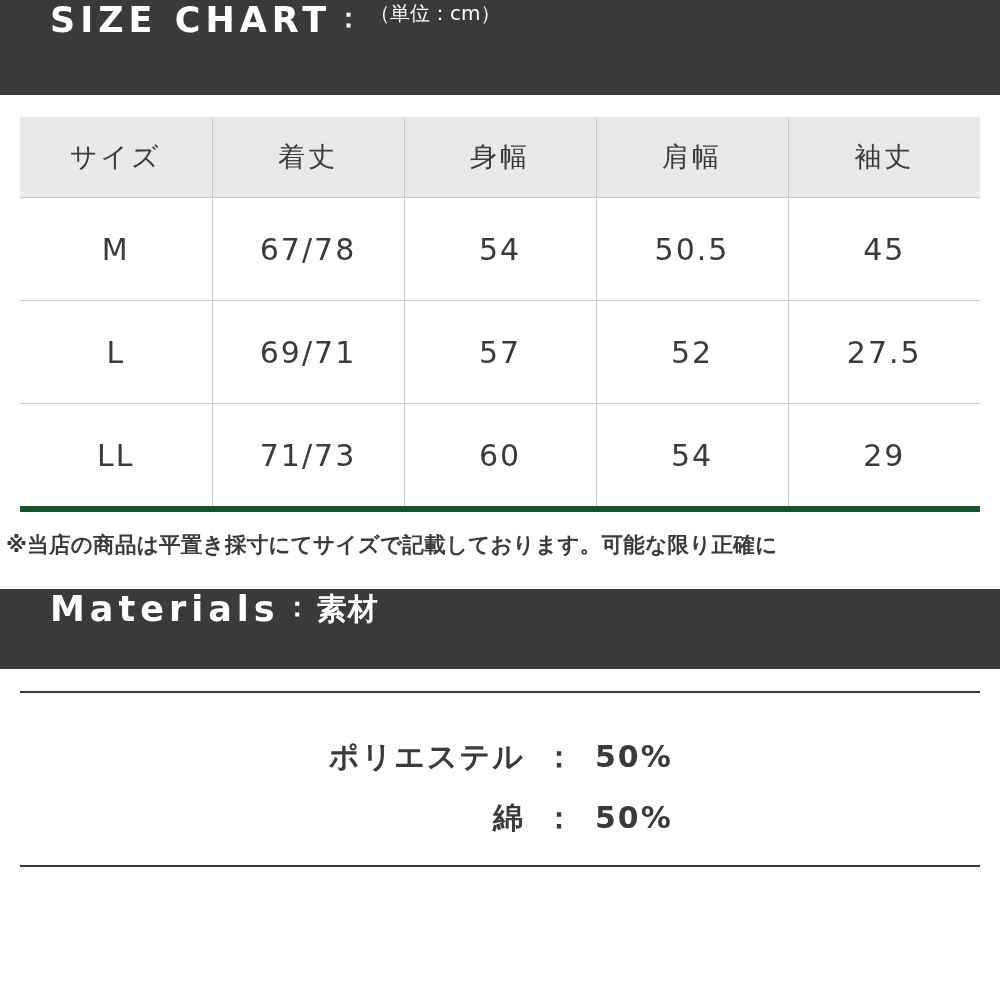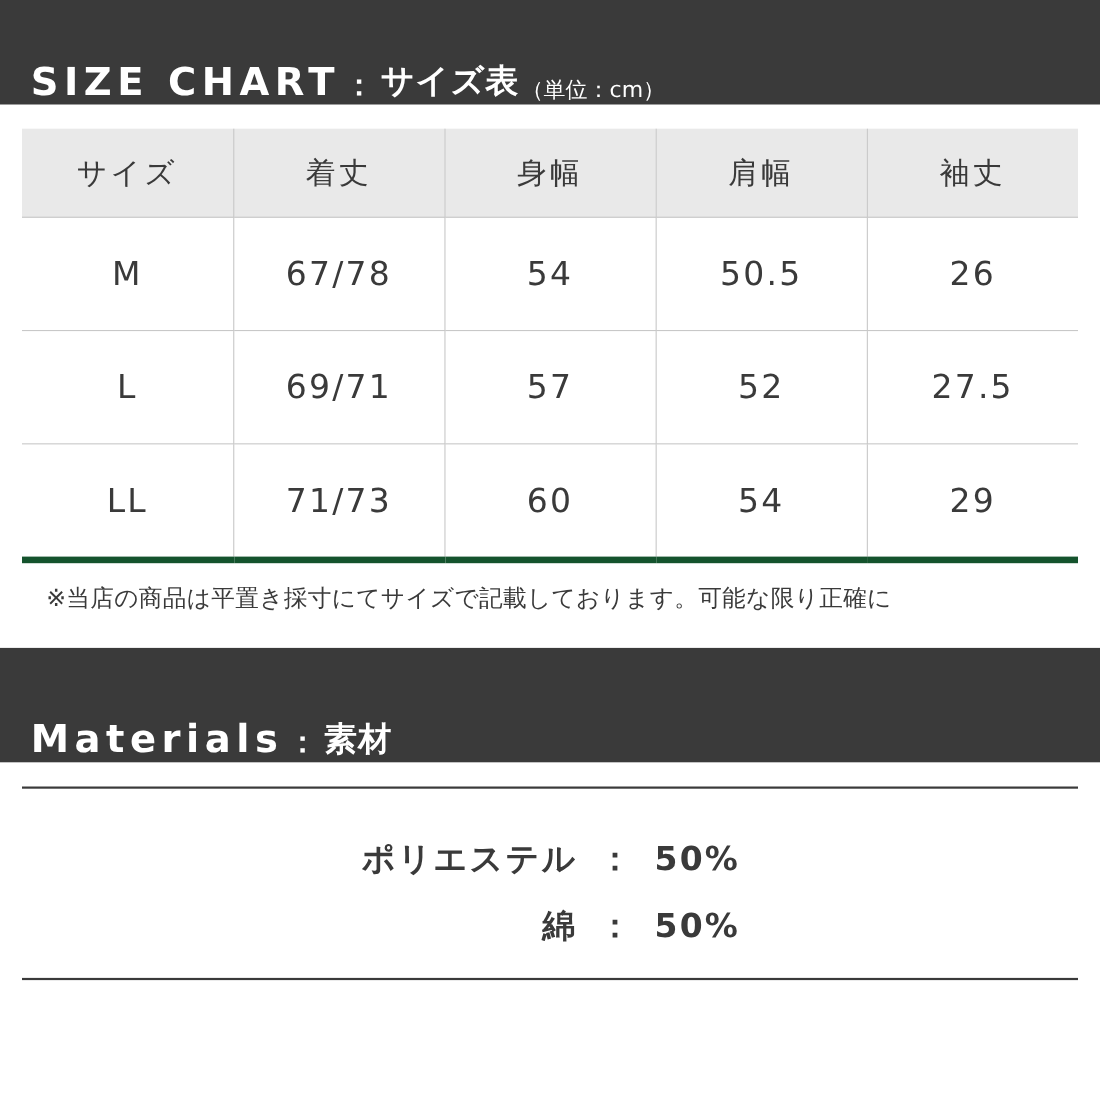--- a/index.html
+++ b/index.html
@@ -19,26 +19,26 @@
     width: 1000px;
     height: 1000px;
   }
 
   
   .section-bar {
     background: #3a3a3a;
     color: #ffffff;
     height: 95px;
     display: flex;
-    align-items: flex-end;
-    padding-left: 28px;
+    align-items: flex-start;
+    padding-left: 50px;
     box-sizing: border-box;
   }
   .section-bar.materials {
-    height: 104px;
+    height: 80px;
   }
   .bar-title-en {
     font-size: 35px;
     font-weight: bold;
     letter-spacing: 5px;
     white-space: nowrap;
   }
   .bar-colon {
     font-size: 27px;
     font-weight: bold;
@@ -95,27 +95,26 @@
     letter-spacing: 2px;
   }
   table.size-table tbody tr:last-child td {
     border-bottom: 6px solid #14532d;
   }
   col.c-size { width: 192px; }
   col.c-col  { width: 192px; }
 
   
   .note {
-    padding: 16px 20px 0 24px;
+    padding: 16px 20px 0 6px;
     font-size: 21.5px;
     line-height: 1.55;
     color: #3a3a3a;
-    font-weight: normal;
+    font-weight: bold;
     letter-spacing: 0.3px;
-    margin-left: 18px;
   }
   .note div { white-space: nowrap; }
   .note .line2 { padding-left: 22px; }
 
   
   .materials-spacer { height: 28px; }
   .rule {
     width: 960px;
     margin: 0 auto;
     border-top: 2px solid #3a3a3a;
@@ -154,21 +153,20 @@
   }
 </style>
 </head>
 <body>
 
 <div class="page">
 
   <div class="section-bar">
     <span class="bar-title-en">SIZE CHART</span>
     <span class="bar-colon">：</span>
-    <span class="bar-title-jp">サイズ表</span>
     <span class="bar-unit">（単位：cm）</span>
   </div>
 
   <div class="table-wrap">
     <table class="size-table">
       <colgroup>
         <col class="c-size">
           <col class="c-col">
           <col class="c-col">
           <col class="c-col">
@@ -182,21 +180,21 @@
           <th>肩幅</th>
           <th>袖丈</th>
         </tr>
       </thead>
       <tbody>
         <tr>
           <td>M</td>
           <td>67/78</td>
           <td>54</td>
           <td>50.5</td>
-          <td>26</td>
+          <td>45</td>
         </tr>
         <tr>
           <td>L</td>
           <td>69/71</td>
           <td>57</td>
           <td>52</td>
           <td>27.5</td>
         </tr>
         <tr>
           <td>LL</td>

